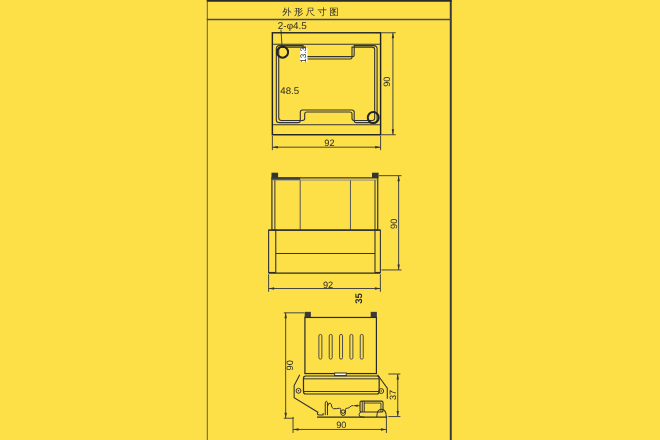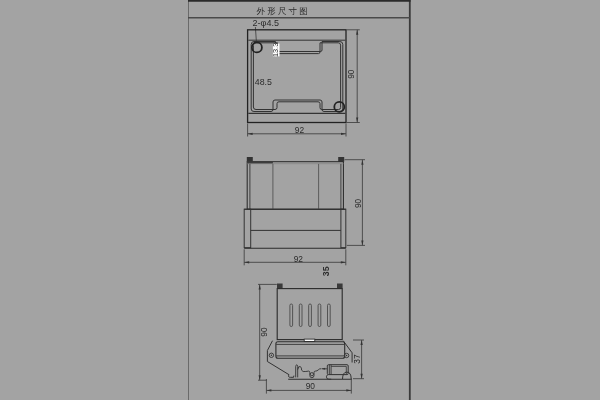--- a/index.html
+++ b/index.html
@@ -1,16 +1,16 @@
 <!DOCTYPE html>
 <html><head>
 <meta charset="utf-8">
 <style>
   html,body{margin:0;padding:0;background:#fff;}
-  #c{position:relative;width:600px;height:400px;background:#a3a3a3;overflow:hidden;
+  #c{position:relative;width:600px;height:400px;background:#fde047;overflow:hidden;
      font-family:"Liberation Sans", sans-serif;}
   svg{position:absolute;left:0;top:0;}
   text{font-family:"Liberation Sans", sans-serif;fill:#2b2b2b;}
 </style>
 </head>
 <body>
 <div id="c">
 <svg width="600" height="400" viewBox="0 0 600 400">
 
   <line x1="188.5" y1="0" x2="188.5" y2="400" stroke="#6a6a6a" stroke-width="1"></line>

